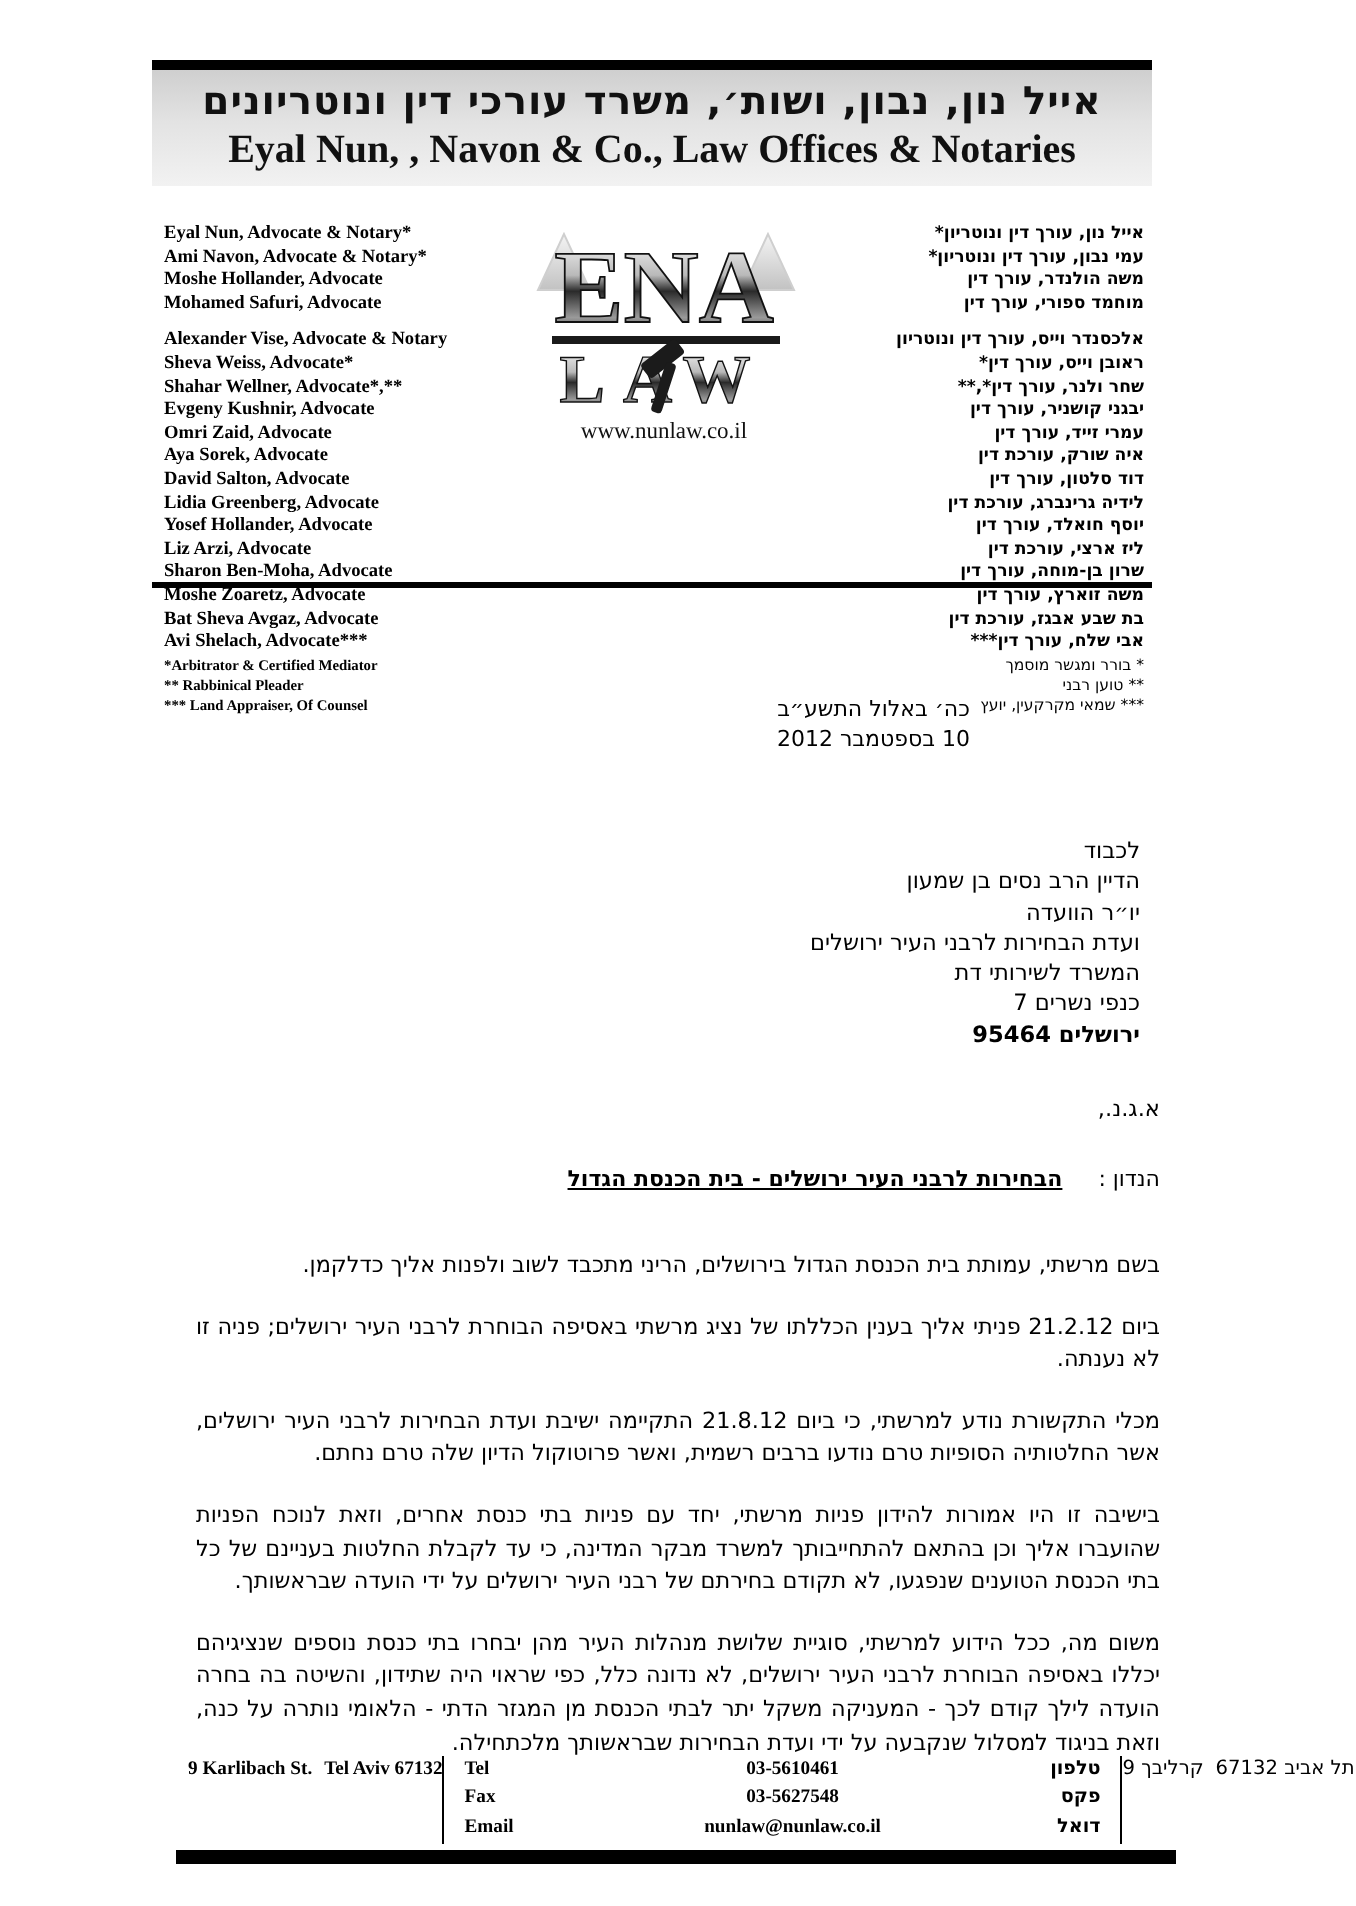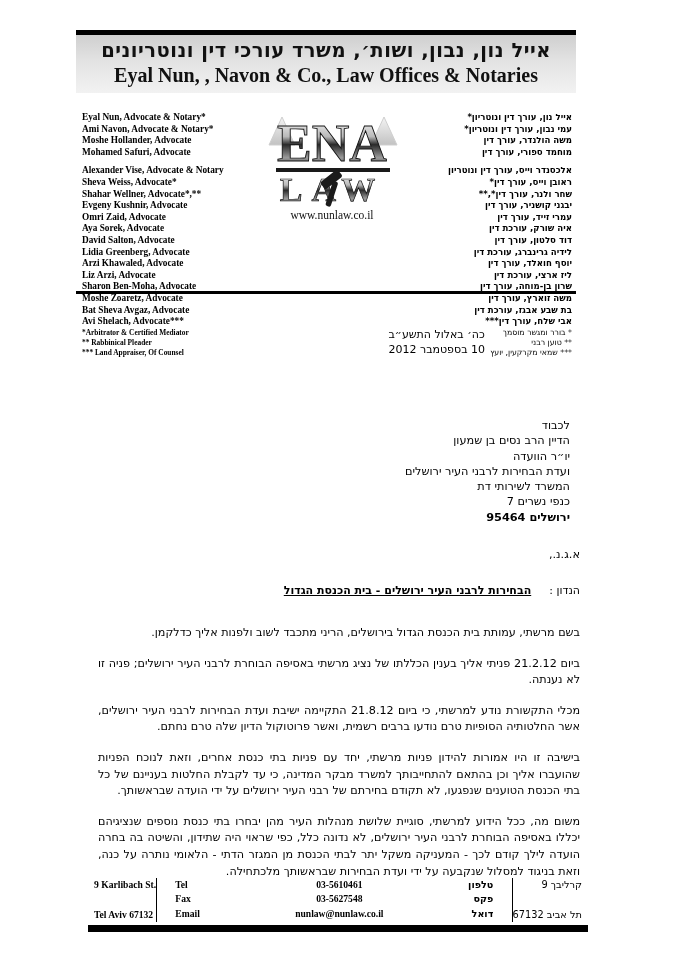--- a/index.html
+++ b/index.html
@@ -55,21 +55,21 @@
   .lh-rule-bot{height:3px;background:#000;margin-top:0px;}
 
   
   .logo{
     position:absolute;left:182px;top:2px;width:150px;height:130px;
     direction:ltr;
   }
   .logo svg{display:block;}
 
   
-  .datebox{position:absolute;right:193px;top:328px;text-align:left;direction:rtl;}
+  .datebox{position:absolute;right:193px;top:348px;text-align:center;direction:rtl;}
   .datebox div{
     font-family:"DejaVu Sans","Liberation Sans",sans-serif;
     font-size:11px;line-height:14.5px;white-space:nowrap;
   }
 
   .urgent{position:absolute;right:375px;top:380px;text-align:right;direction:rtl;}
   .urgent .u1{
     font-family:"DejaVu Sans","Liberation Sans",sans-serif;
     font-weight:700;font-size:11.5px;text-decoration:underline;line-height:15px;white-space:nowrap;
   }
@@ -114,21 +114,21 @@
     text-align:justify;
     text-align-last:right;
   }
 
   
   .footer{position:absolute;left:88px;top:878px;width:500px;direction:ltr;}
   .foot-grid{
     display:flex;align-items:stretch;justify-content:space-between;
     height:44px;
   }
-  .foot-cell{display:flex;flex-direction:column;justify-content:space-between;}
+  .foot-cell{display:flex;justify-content:flex-end;}
   .foot-en{
     font-family:"Liberation Serif","DejaVu Serif",serif;
     font-weight:700;font-size:9.6px;line-height:14.4px;white-space:nowrap;
     padding-left:6px;
   }
   .foot-mid{
     display:flex;flex-direction:row;gap:4px;border-left:1px solid #000;border-right:1px solid #000;
     padding:0 10px;flex:1;justify-content:center;
   }
   .foot-labels{
@@ -215,21 +215,21 @@
         <div class="nm-en">Mohamed Safuri, Advocate</div>
         <div class="nm-gap"></div>
         <div class="nm-en">Alexander Vise, Advocate &amp; Notary</div>
         <div class="nm-en">Sheva Weiss, Advocate*</div>
         <div class="nm-en">Shahar Wellner, Advocate*,**</div>
         <div class="nm-en">Evgeny Kushnir, Advocate</div>
         <div class="nm-en">Omri Zaid, Advocate</div>
         <div class="nm-en">Aya Sorek, Advocate</div>
         <div class="nm-en">David Salton, Advocate</div>
         <div class="nm-en">Lidia Greenberg, Advocate</div>
-        <div class="nm-en">Arzi Khawaled, Advocate</div>
+        <div class="nm-en">Yosef Hollander, Advocate</div>
         <div class="nm-en">Liz Arzi, Advocate</div>
         <div class="nm-en">Sharon Ben-Moha, Advocate</div>
         <div class="nm-en">Moshe Zoaretz, Advocate</div>
         <div class="nm-en">Bat Sheva Avgaz, Advocate</div>
         <div class="nm-en">Avi Shelach, Advocate***</div>
         <div class="note-en">*Arbitrator &amp; Certified Mediator</div>
         <div class="note-en">** Rabbinical Pleader</div>
         <div class="note-en">*** Land Appraiser, Of Counsel</div>
       </div>
 

